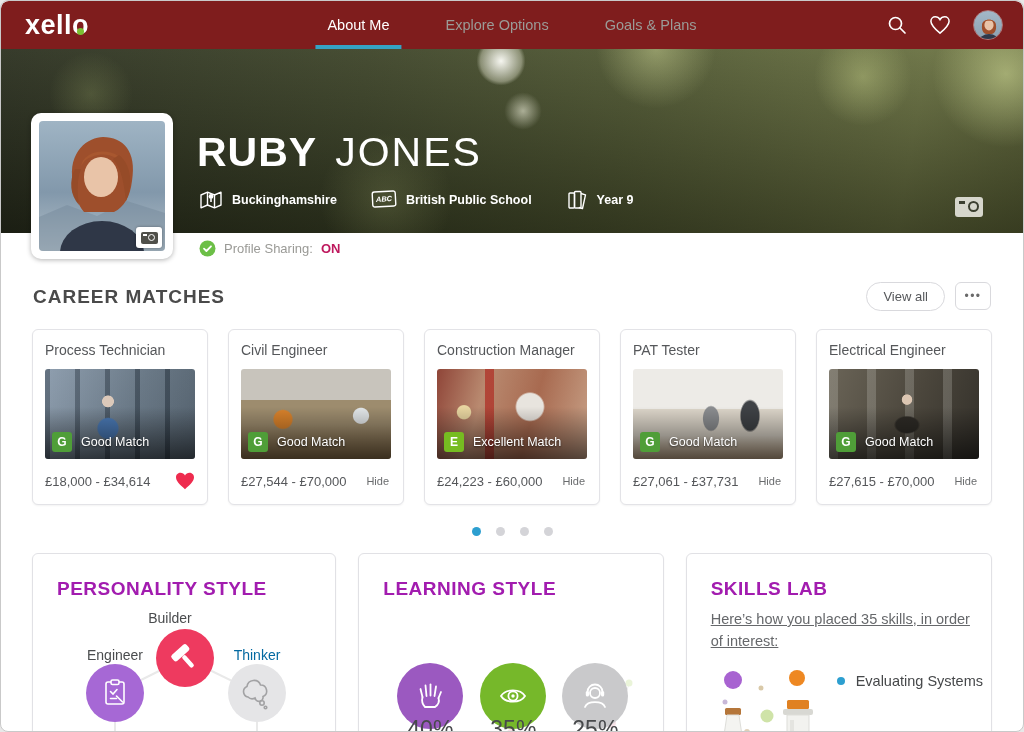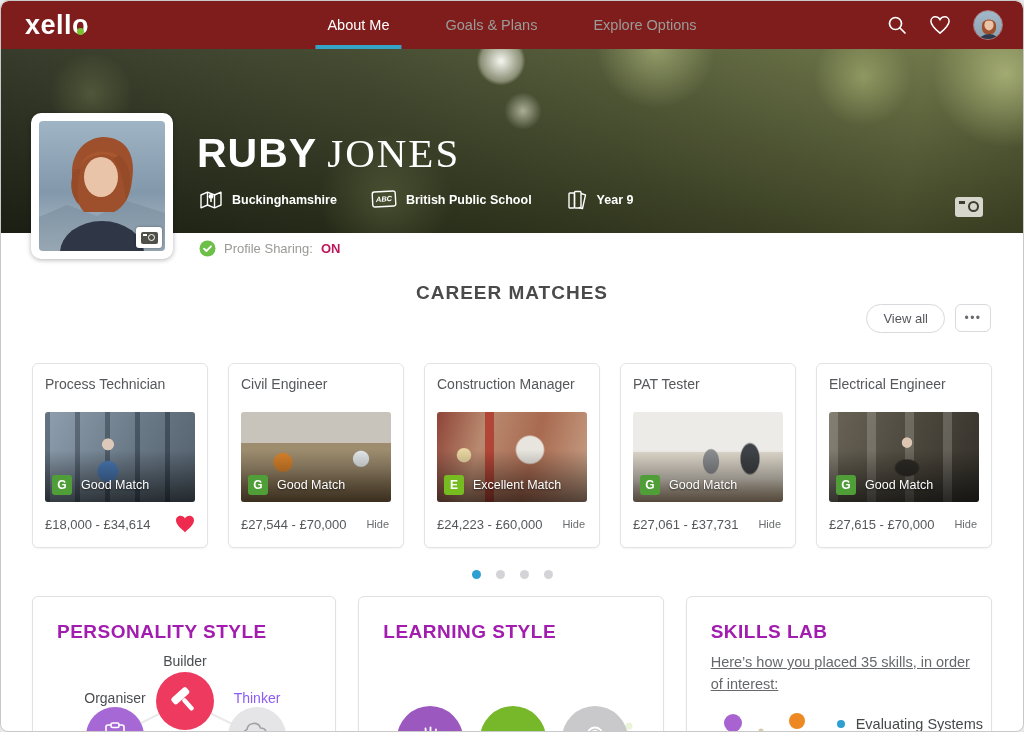--- a/index.html
+++ b/index.html
@@ -36,38 +36,38 @@
     background-color:#3a402a;
   }
   .photo-card { position:absolute; left:30px; top:64px; width:142px; height:146px; background:#fff; border-radius:10px; padding:8px; box-shadow:0 1px 5px rgba(0,0,0,.3); z-index:5; }
   .portrait { width:100%; height:100%; border-radius:4px; overflow:hidden; }
   .photo-cam { position:absolute; right:11px; bottom:11px; width:26px; height:21px; background:#fff; border-radius:3px; box-shadow:0 0 3px rgba(0,0,0,.35); display:flex; align-items:center; justify-content:center; cursor:pointer; }
   .cam-glyph { width:17px; height:12px; background:#50504a; border-radius:2px; position:relative; }
   .cam-glyph::before { content:''; position:absolute; width:4px; height:2px; background:#fff; left:2px; top:2.5px; }
   .cam-glyph::after { content:''; position:absolute; width:5px; height:5px; border:1.5px solid #fff; border-radius:50%; right:2.5px; top:2px; }
   .hero-name { position:absolute; left:196px; top:80px; color:#fff; font-size:41px; letter-spacing:1px; white-space:nowrap; }
   .hero-name .fn { font-weight:800; }
-  .hero-name .ln { font-weight:300; margin-left:10px; letter-spacing:2px;font-family:Liberation Serif, serif; }
+  .hero-name .ln { font-weight:300; margin-left:18px; letter-spacing:2px; }
   .hero-badges { position:absolute; left:198px; top:140px; display:flex; gap:34px; align-items:center; }
   .hero-badge { display:flex; align-items:center; gap:9px; color:#fff; font-size:12.5px; font-weight:700; }
   .banner-cam { position:absolute; right:40px; bottom:16px; width:28px; height:20px; background:#d6d6cc; border-radius:3px; cursor:pointer; }
   .banner-cam::before { content:''; position:absolute; width:6px; height:3px; background:#3b3f30; left:4px; top:4px; }
   .banner-cam::after { content:''; position:absolute; width:7px; height:7px; border:2.5px solid #3b3f30; border-radius:50%; right:4px; top:3.5px; }
   
   .sharing { display:flex; align-items:center; gap:8px; margin:7px 0 0 198px; font-size:13px; color:#9a9a96; }
   .sharing b { color:#be185d; }
   
-  .section-head { display:flex; align-items:center; margin:25px 32px 30px;flex-direction:column; }
+  .section-head { display:flex; align-items:center; margin:25px 32px 18px; }
   .section-head h2 { font-size:19px; color:#4a4a4a; letter-spacing:1px; font-weight:800; }
   .head-actions { margin-left:auto; display:flex; gap:10px; align-items:flex-start; }
   .view-all { border:1px solid #d9d9dd; border-radius:16px; padding:6px 16px; font-size:13px; color:#55575a; background:#fff; cursor:pointer; font-family:inherit; }
   .more-btn { border:1px solid #d9d9dd; border-radius:6px; width:36px; height:28px; font-size:12px; color:#6a6a6a; letter-spacing:1.5px; background:#fff; display:flex; align-items:center; justify-content:center; cursor:pointer; font-family:inherit; }
   .cards { display:flex; gap:20px; margin:0 31px; }
   .career-card { width:176px; border:1px solid #e3e3e7; border-radius:6px; background:#fff; padding:12px; box-shadow:0 1px 2px rgba(0,0,0,.05); }
-  .cc-title { font-size:14px; color:#55575a; margin-bottom:20px; white-space:nowrap; overflow:hidden; }
+  .cc-title { font-size:14px; color:#55575a; margin-bottom:11px; white-space:nowrap; overflow:hidden; }
   .cc-img { height:90px; border-radius:3px; position:relative; overflow:hidden; }
   .cc-shade { position:absolute; inset:0; background:linear-gradient(to bottom, rgba(0,0,0,0) 42%, rgba(0,0,0,.58)); }
   .match { position:absolute; left:7px; bottom:7px; display:flex; align-items:center; gap:9px; }
   .match-badge { width:20px; height:20px; border-radius:3px; color:#fff; font-weight:700; font-size:12px; display:flex; align-items:center; justify-content:center; }
   .badge-good { background:#4f9e38; }
   .badge-excellent { background:#76bc21; }
   .match-label { color:#fff; font-size:12.5px; text-shadow:0 1px 2px rgba(0,0,0,.6); }
   .cc-foot { display:flex; align-items:center; justify-content:space-between; margin-top:11px; height:22px; }
   .salary { font-size:13px; color:#55575a; white-space:nowrap; }
   .hide-link { font-size:11px; color:#6a6c6e; cursor:pointer; padding-right:2px; }
@@ -99,21 +99,21 @@
   .dot { width:9px; height:9px; border-radius:50%; background:#d4d4d8; cursor:pointer; }
   .dot.active { background:#2d9fd0; }
   
   .panels { display:flex; gap:22px; margin:17px 31px 0; }
   .panel { border:1px solid #e1e1e5; border-radius:6px; background:#fff; box-shadow:0 1px 2px rgba(0,0,0,.05); position:relative; height:300px; overflow:hidden; }
   .panel h3 { margin:24px 0 0 24px; font-size:19px; font-weight:800; color:#a21caf; letter-spacing:.5px; }
   .panel-pers { width:305px; } .panel-learn { width:306px; } .panel-skills { width:307px; }
   .pers-body { position:relative; height:250px; }
   .pers-svg { position:absolute; left:0; top:0; }
   .pers-label { position:absolute; font-size:14px; color:#4a4c4e; transform:translateX(-50%); white-space:nowrap; }
-  .pers-label.dim { color:#8b5cf6; }
+  .pers-label.dim { color:#0369a1; }
   .learn-body { position:relative; height:250px; }
   .mol { position:absolute; left:0; top:55px; opacity:.55; }
   .lc { position:absolute; width:66px; height:66px; border-radius:50%; top:63px; display:flex; align-items:center; justify-content:center; }
   .lc-1 { left:38px; background:#9b59c0; }
   .lc-2 { left:121px; background:#76b82a; }
   .lc-3 { left:203px; background:#c9c9cb; }
   .pct { position:absolute; top:116px; width:66px; text-align:center; font-size:23px; color:#47494b; }
   .pct-1 { left:38px; } .pct-2 { left:121px; } .pct-3 { left:203px; }
   .skills-desc { margin:9px 24px 0; font-size:14.5px; color:#66686b; line-height:1.5; width:272px;text-decoration:underline; }
   .skills-art { position:absolute; left:18px; top:112px; }
@@ -127,22 +127,22 @@
 
 <div class="page">
 
   <div class="nav">
     <div class="logo">
       <span>xell</span>
         <span class="logo-last">o</span>
     </div>
     <div class="nav-tabs">
       <div class="nav-tab active">About Me</div>
+      <div class="nav-tab">Explore Options</div>
       <div class="nav-tab">Goals &amp; Plans</div>
-      <div class="nav-tab">Explore Options</div>
     </div>
     <div class="nav-right">
       <span class="nav-icon">
         <svg width="20" height="20" viewBox="0 0 20 20">
             <circle cx="8.5" cy="8.5" r="6" stroke="#fff" stroke-width="1.7" fill="none"></circle>
             <line x1="13" y1="13" x2="18" y2="18" stroke="#fff" stroke-width="1.7" stroke-linecap="round"></line>
           </svg>
       </span>
       <span class="nav-icon">
         <svg width="22" height="20" viewBox="0 0 24 22">
@@ -362,22 +362,22 @@
           </g>
           <circle cx="224" cy="93" r="29" fill="#e5e5e7"></circle>
           <g transform="translate(224,93)" stroke="#a2a2a4" fill="none" stroke-width="1.6">
             <path d="M-9 4 a5.5 5.5 0 0 1 -1 -10.5 a7 7 0 0 1 13.5 -1.5 a6 6 0 0 1 2.5 11.5 a4 4 0 0 1 -8 1.5 a6 6 0 0 1 -7 -1 z"></path>
             <circle cx="5" cy="10" r="2.2"></circle>
               <circle cx="8.5" cy="14.5" r="1.3"></circle>
           </g>
           <circle cx="82" cy="157" r="20" fill="#2aa5d2"></circle>
           <circle cx="224" cy="157" r="20" fill="#e5e5e7"></circle>
         </svg>
-        <span class="pers-label" style="left:152px; top:10px;">Builder</span>
-        <span class="pers-label" style="left:82px; top:47px;">Organiser</span>
+        <span class="pers-label" style="left:137px; top:10px;">Builder</span>
+        <span class="pers-label" style="left:82px; top:47px;">Engineer</span>
         <span class="pers-label dim" style="left:224px; top:47px;">Thinker</span>
       </div>
     </div>
 
     <div class="panel panel-learn">
       <h3>LEARNING STYLE</h3>
       <div class="learn-body">
         <svg class="mol" width="306" height="190" viewBox="0 0 306 190">
           <g stroke="#e2e2e2" stroke-width="1">
             <line x1="30" y1="120" x2="70" y2="88"></line>

